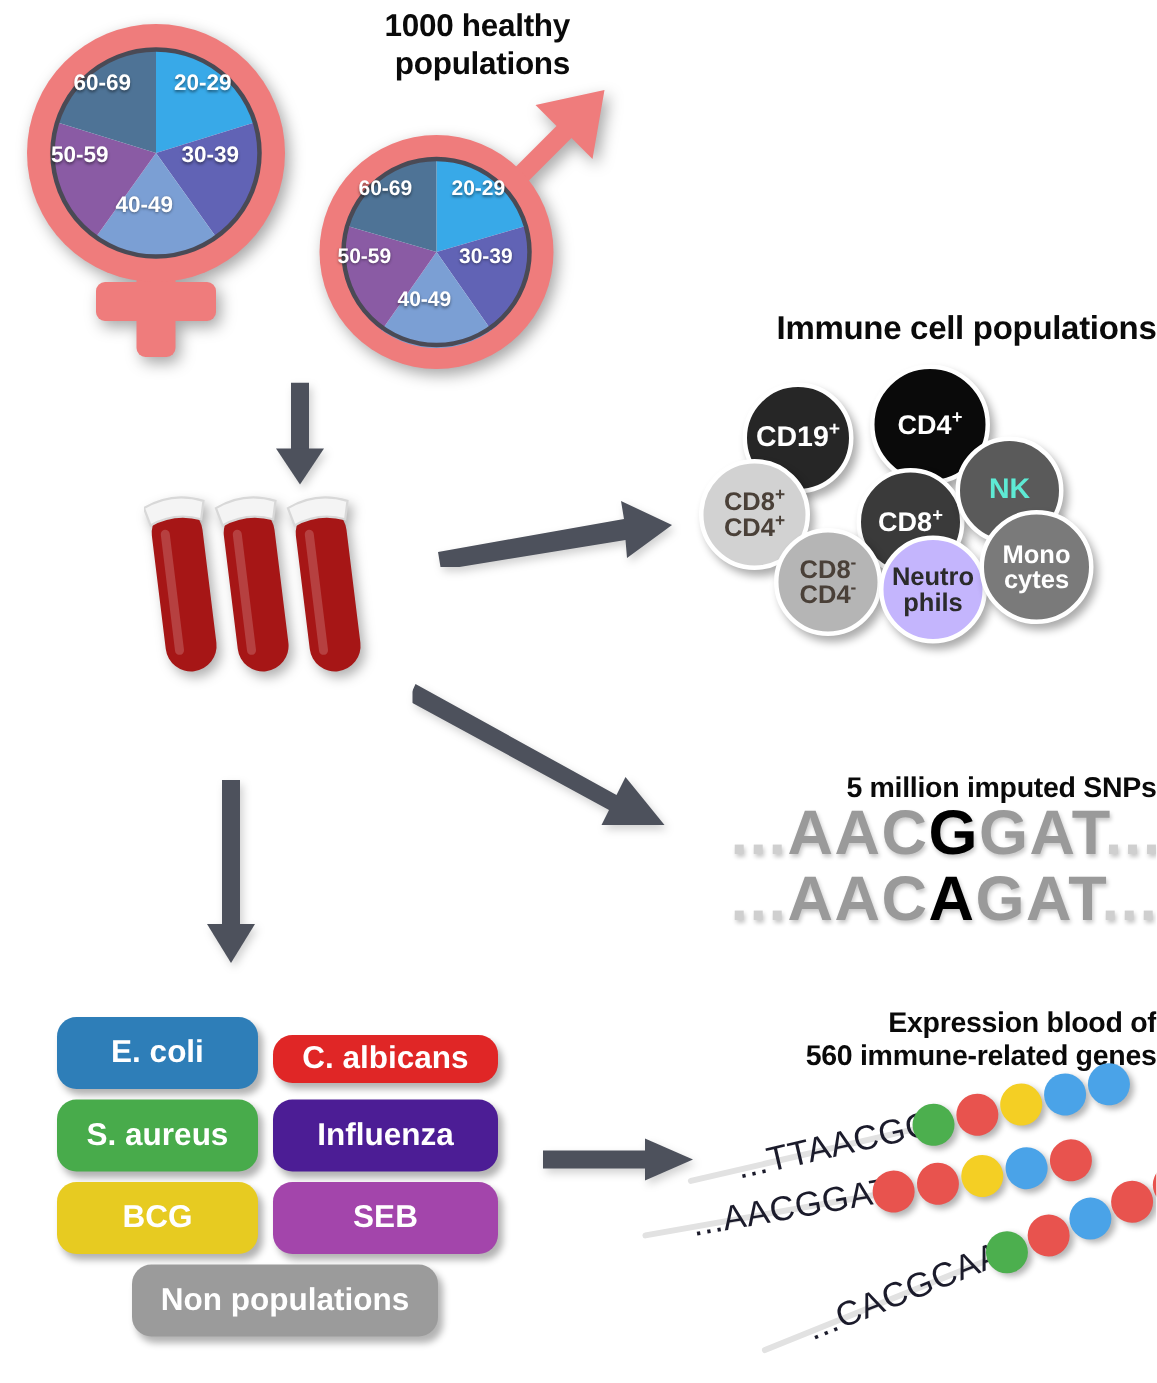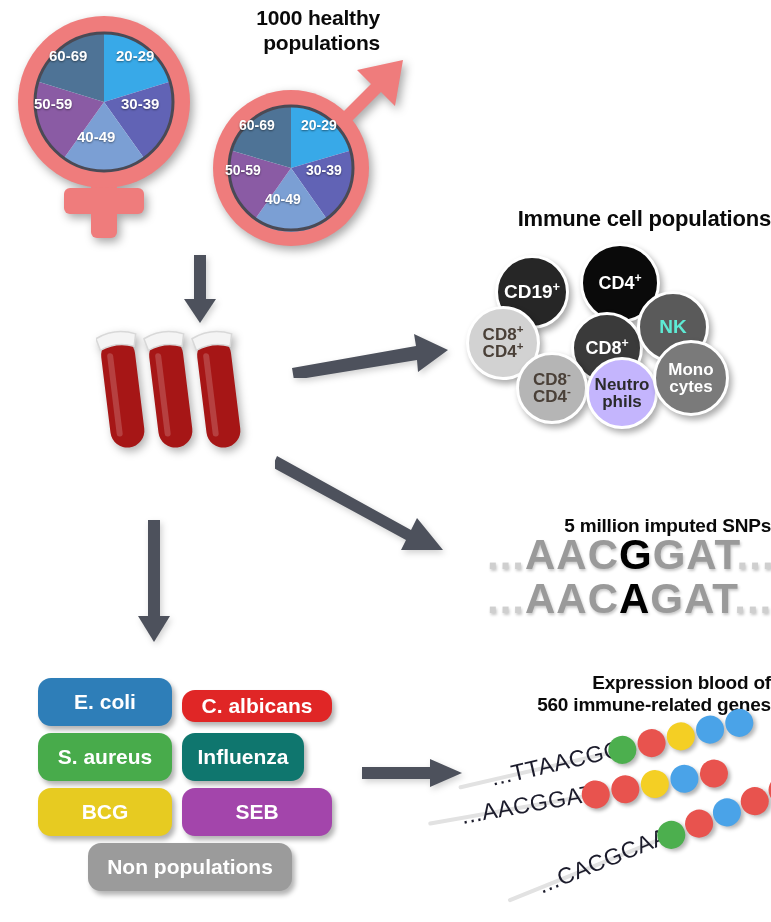--- a/index.html
+++ b/index.html
@@ -257,21 +257,21 @@
 
   <div class="pill" style="left: 38px; top: 678px; width: 134px; height: 48px; background: rgb(46, 126, 184);">
         <span>E. coli</span>
       </div>
       <div class="pill" style="left: 182px; top: 678px; width: 150px; height: 32px; background: rgb(224, 38, 38); margin-top: 12px;">
         <span>C. albicans</span>
       </div>
       <div class="pill" style="left: 38px; top: 733px; width: 134px; height: 48px; background: rgb(72, 171, 75);">
         <span>S. aureus</span>
       </div>
-      <div class="pill" style="left: 182px; top: 733px; width: 122px; height: 48px; background: #0f766e; align-items: center;">
+      <div class="pill" style="left: 182px; top: 733px; width: 150px; height: 48px; background: #4c1d95; align-items: center;">
         <span>Influenza</span>
       </div>
       <div class="pill" style="left: 38px; top: 788px; width: 134px; height: 48px; background: rgb(231, 203, 33);">
         <span>BCG</span>
       </div>
       <div class="pill" style="left: 182px; top: 788px; width: 150px; height: 48px; background: rgb(163, 69, 171);">
         <span>SEB</span>
       </div>
       <div class="pill" style="left: 88px; top: 843px; width: 204px; height: 48px; background: rgb(155, 155, 155);">
         <span>Non populations</span>

